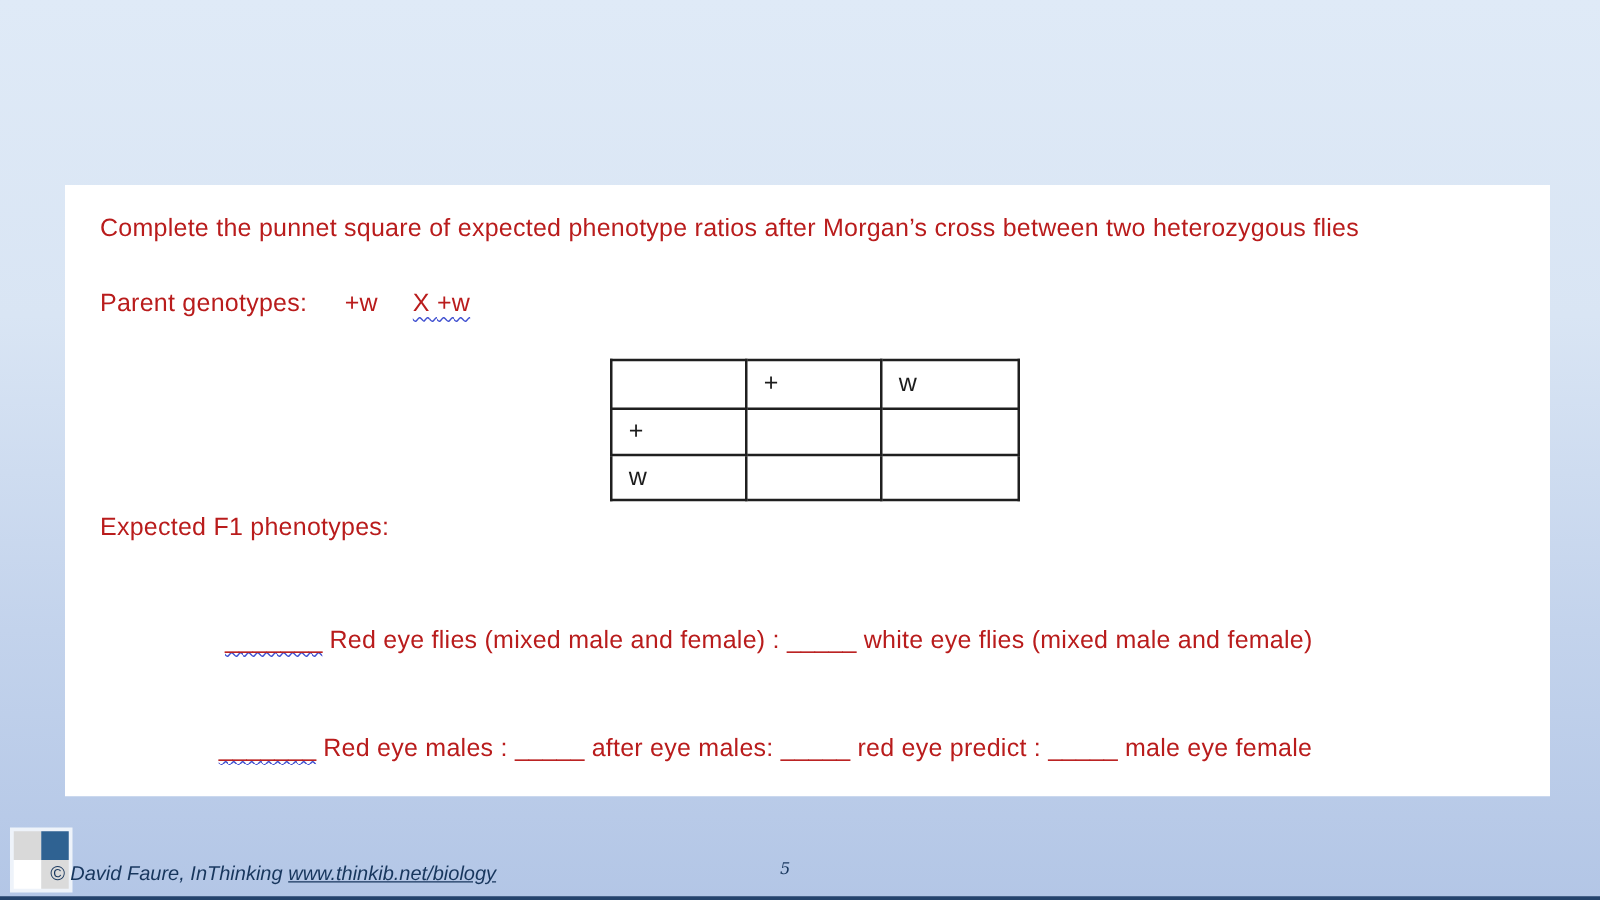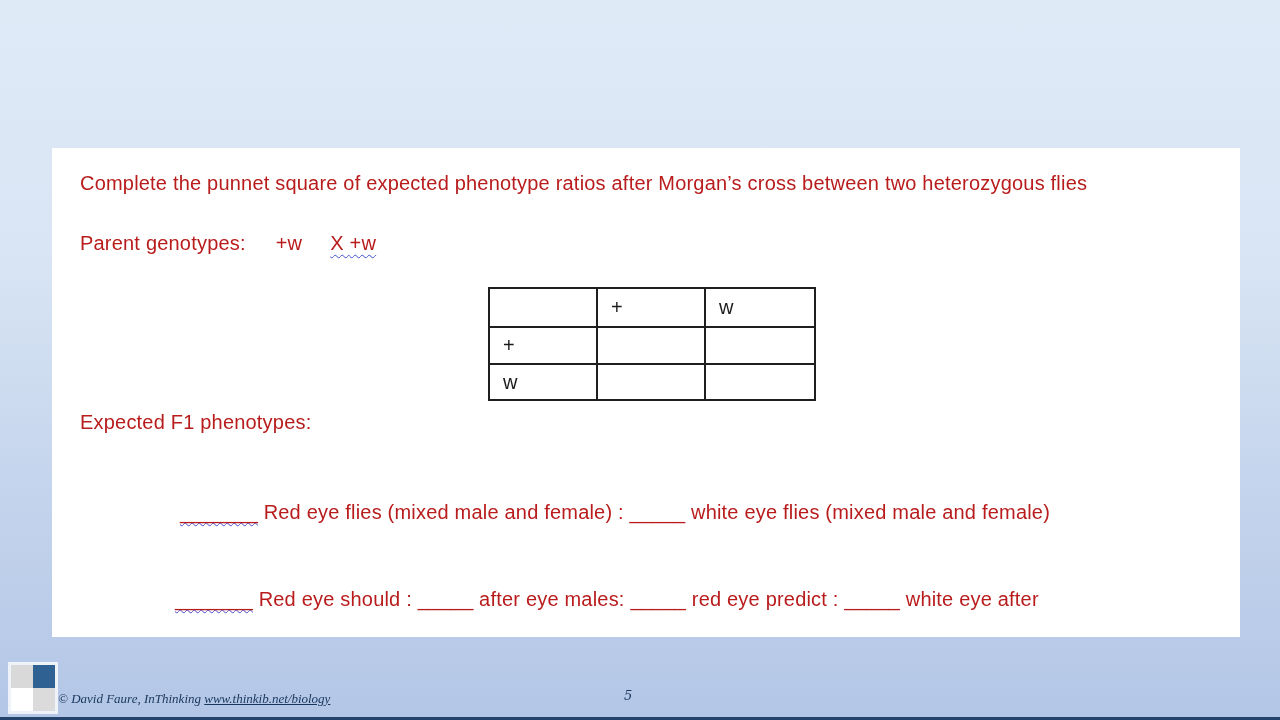--- a/index.html
+++ b/index.html
@@ -31,22 +31,22 @@
     padding:0 0 0 13px;vertical-align:middle;background:#ffffff;}
   .pcol1{width:108px;} .pcol2{width:108px;} .pcol3{width:110px;}
   .prow0 td{height:37px;} .prow1 td{height:35px;} .prow2 td{height:34px;}
 
   .footer-logo{position:absolute;left:8px;top:662px;width:44px;height:46px;
     background:#eef3fa;padding:3px;}
   .footer-logo .grid{display:grid;grid-template-columns:1fr 1fr;grid-template-rows:1fr 1fr;
     width:44px;height:46px;}
   .sq-tl{background:#d9d9d9;} .sq-tr{background:#2f6292;} .sq-bl{background:#ffffff;} .sq-br{background:#dbdbdb;}
 
-  .footer-text{position:absolute;left:58px;top:691px;font-family:Liberation Serif, serif;
-    font-style:italic;font-size:13px;color:#17365d;white-space:nowrap;}
+  .footer-text{position:absolute;left:40px;top:691px;font-family:Liberation Sans, sans-serif;
+    font-style:italic;font-size:16px;color:#17365d;white-space:nowrap;}
   .footer-text a{color:#17365d;text-decoration:underline;cursor:pointer;}
   .page-number{position:absolute;left:624px;top:688px;font-family:"DejaVu Serif",serif;
     font-style:italic;font-size:13px;color:#17365d;}
 </style>
 </head>
 <body>
 
 <div class="slide">
 
 
@@ -79,21 +79,21 @@
         <td></td>
       </tr>
     </tbody>
       </table>
 
     <div class="ws l-expected">Expected F1 phenotypes:</div>
 
     <div class="ws l-ratio1"><span class="blank squiggle">_______</span> <span>Red eye flies (mixed male and female) :</span> <span class="blank">_____</span> <span>white eye flies (mixed male and female)</span></div>
 
 
-    <div class="ws l-ratio2"><span class="blank squiggle">_______</span> <span>Red eye should :</span> <span class="blank">_____</span> <span>after eye males:</span> <span class="blank">_____</span> <span>red eye predict :</span> <span class="blank">_____</span> <span>white eye after</span></div>
+    <div class="ws l-ratio2"><span class="blank squiggle">_______</span> <span>Red eye males :</span> <span class="blank">_____</span> <span>after eye males:</span> <span class="blank">_____</span> <span>red eye predict :</span> <span class="blank">_____</span> <span>male eye female</span></div>
 
   </div>
 
   <div class="footer-logo">
     <div class="grid">
       <div class="sq-tl"></div>
       <div class="sq-tr"></div>
       <div class="sq-bl"></div>
       <div class="sq-br"></div>
     </div>

